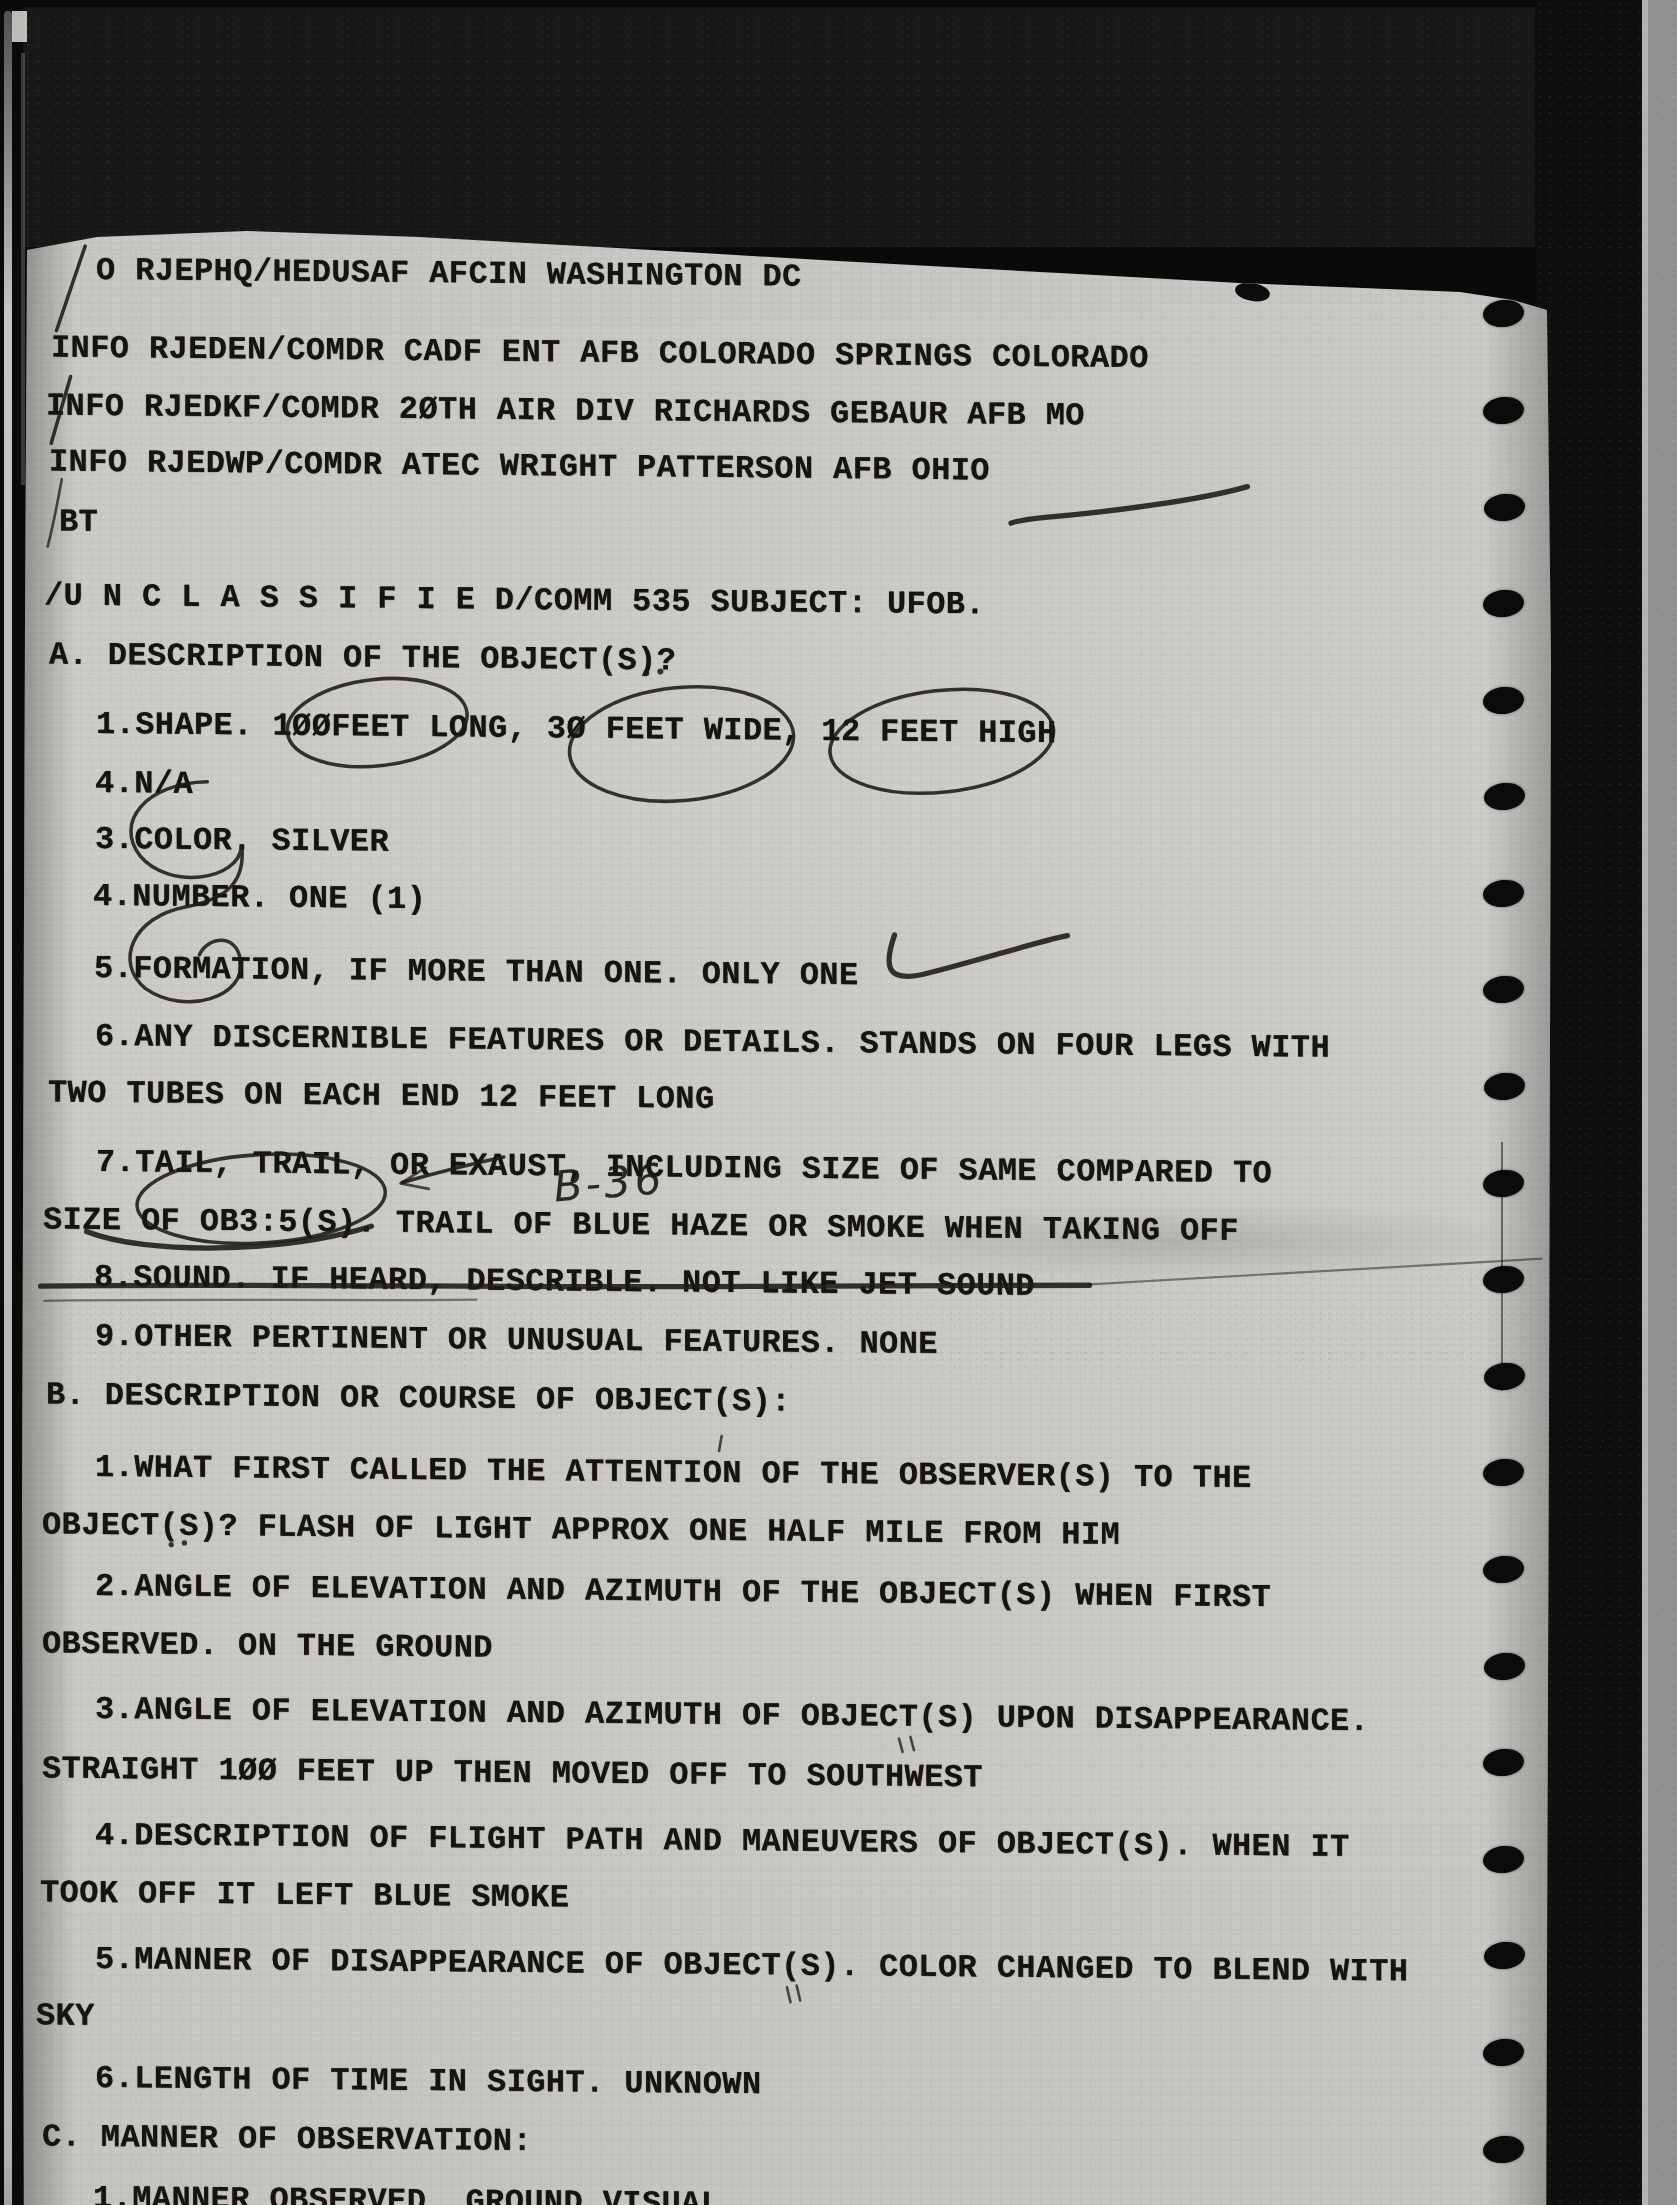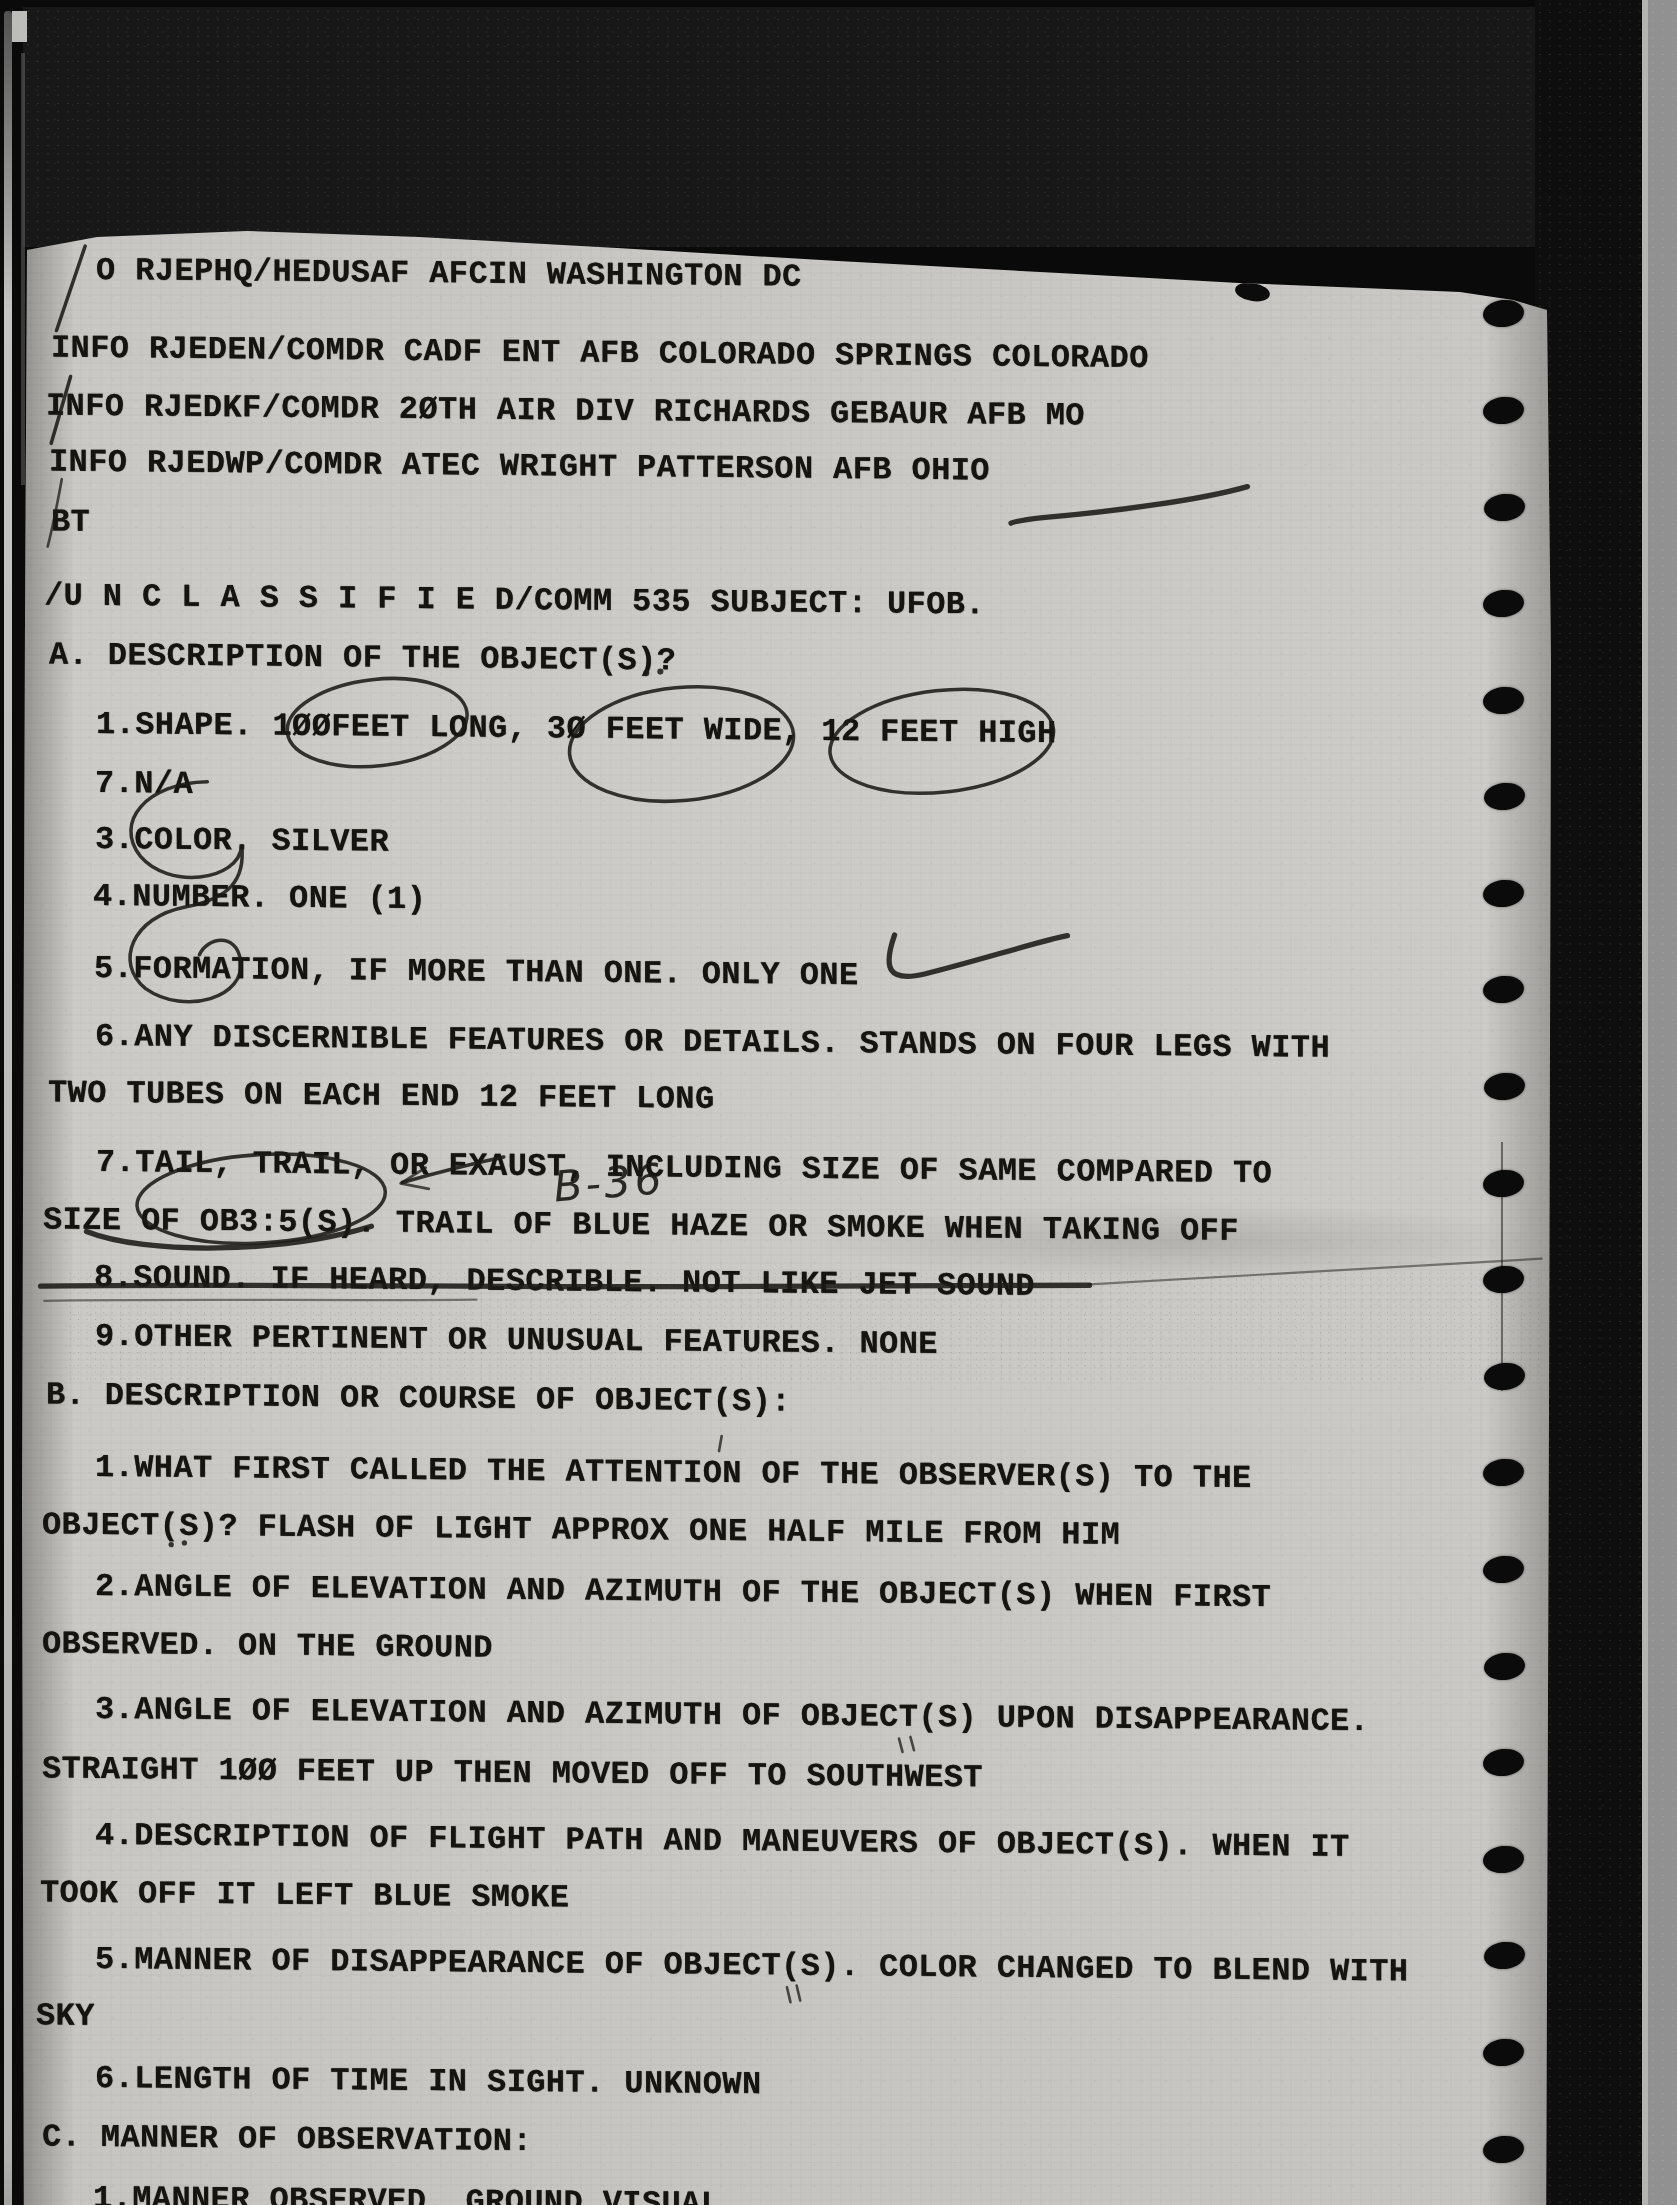--- a/index.html
+++ b/index.html
@@ -103,25 +103,25 @@
         <div class="hole" style="left: 1484px; top: 1942px;"></div>
         <div class="hole" style="left: 1483px; top: 2039px;"></div>
         <div class="hole" style="left: 1483px; top: 2136px;"></div>
       </div>
 
     <div class="textlayer">
       <div class="tline" style="left:96px;top:251px">O RJEPHQ/HEDUSAF AFCIN WASHINGTON DC</div>
       <div class="tline" style="left:51px;top:329px">INFO RJEDEN/COMDR CADF ENT AFB COLORADO SPRINGS COLORADO</div>
       <div class="tline" style="left:46px;top:387px">INFO RJEDKF/COMDR 2ØTH AIR DIV RICHARDS GEBAUR AFB MO</div>
       <div class="tline" style="left:49px;top:443px">INFO RJEDWP/COMDR ATEC WRIGHT PATTERSON AFB OHIO</div>
-      <div class="tline" style="left:51px;top:503px">BT</div>
+      <div class="tline" style="left:59px;top:503px">BT</div>
       <div class="tline" style="left:44px;top:577px">/U N C L A S S I F I E D/COMM 535 SUBJECT: UFOB.</div>
       <div class="tline" style="left:49px;top:636px">A. DESCRIPTION OF THE OBJECT(S)?</div>
       <div class="tline" style="left:96px;top:705px">1.SHAPE. 1ØØFEET LONG, 3Ø FEET WIDE, 12 FEET HIGH</div>
-      <div class="tline" style="left:95px;top:764px">7.N/A</div>
+      <div class="tline" style="left:95px;top:764px">4.N/A</div>
       <div class="tline" style="left:95px;top:820px">3.COLOR. SILVER</div>
       <div class="tline" style="left:93px;top:877px">4.NUMBER. ONE (1)</div>
       <div class="tline" style="left:94px;top:949px">5.FORMATION, IF MORE THAN ONE. ONLY ONE</div>
       <div class="tline" style="left:95px;top:1017px">6.ANY DISCERNIBLE FEATURES OR DETAILS. STANDS ON FOUR LEGS WITH</div>
       <div class="tline" style="left:48px;top:1074px">TWO TUBES ON EACH END 12 FEET LONG</div>
       <div class="tline" style="left:96px;top:1143px">7.TAIL, TRAIL, OR EXAUST, INCLUDING SIZE OF SAME COMPARED TO</div>
       <div class="tline" style="left:43px;top:1201px">SIZE OF OB3:5(S). TRAIL OF BLUE HAZE OR SMOKE WHEN TAKING OFF</div>
       <div class="tline" style="left:94px;top:1258px">8.SOUND. IF HEARD, DESCRIBLE. NOT LIKE JET SOUND</div>
       <div class="tline" style="left:95px;top:1317px">9.OTHER PERTINENT OR UNUSUAL FEATURES. NONE</div>
       <div class="tline" style="left:46px;top:1376px">B. DESCRIPTION OR COURSE OF OBJECT(S):</div>

